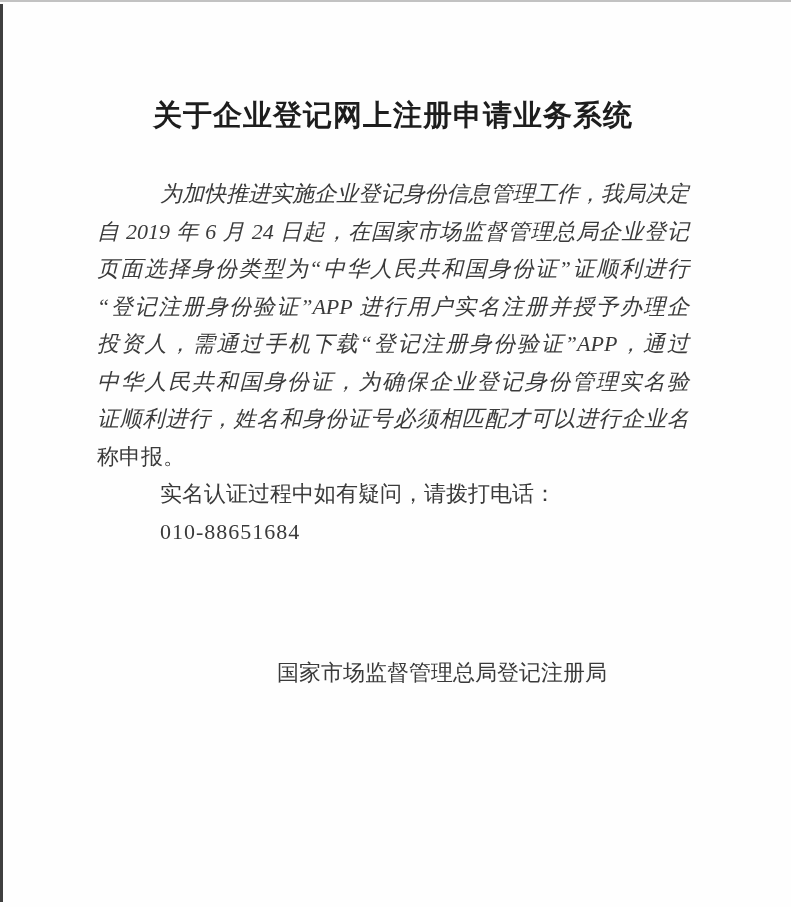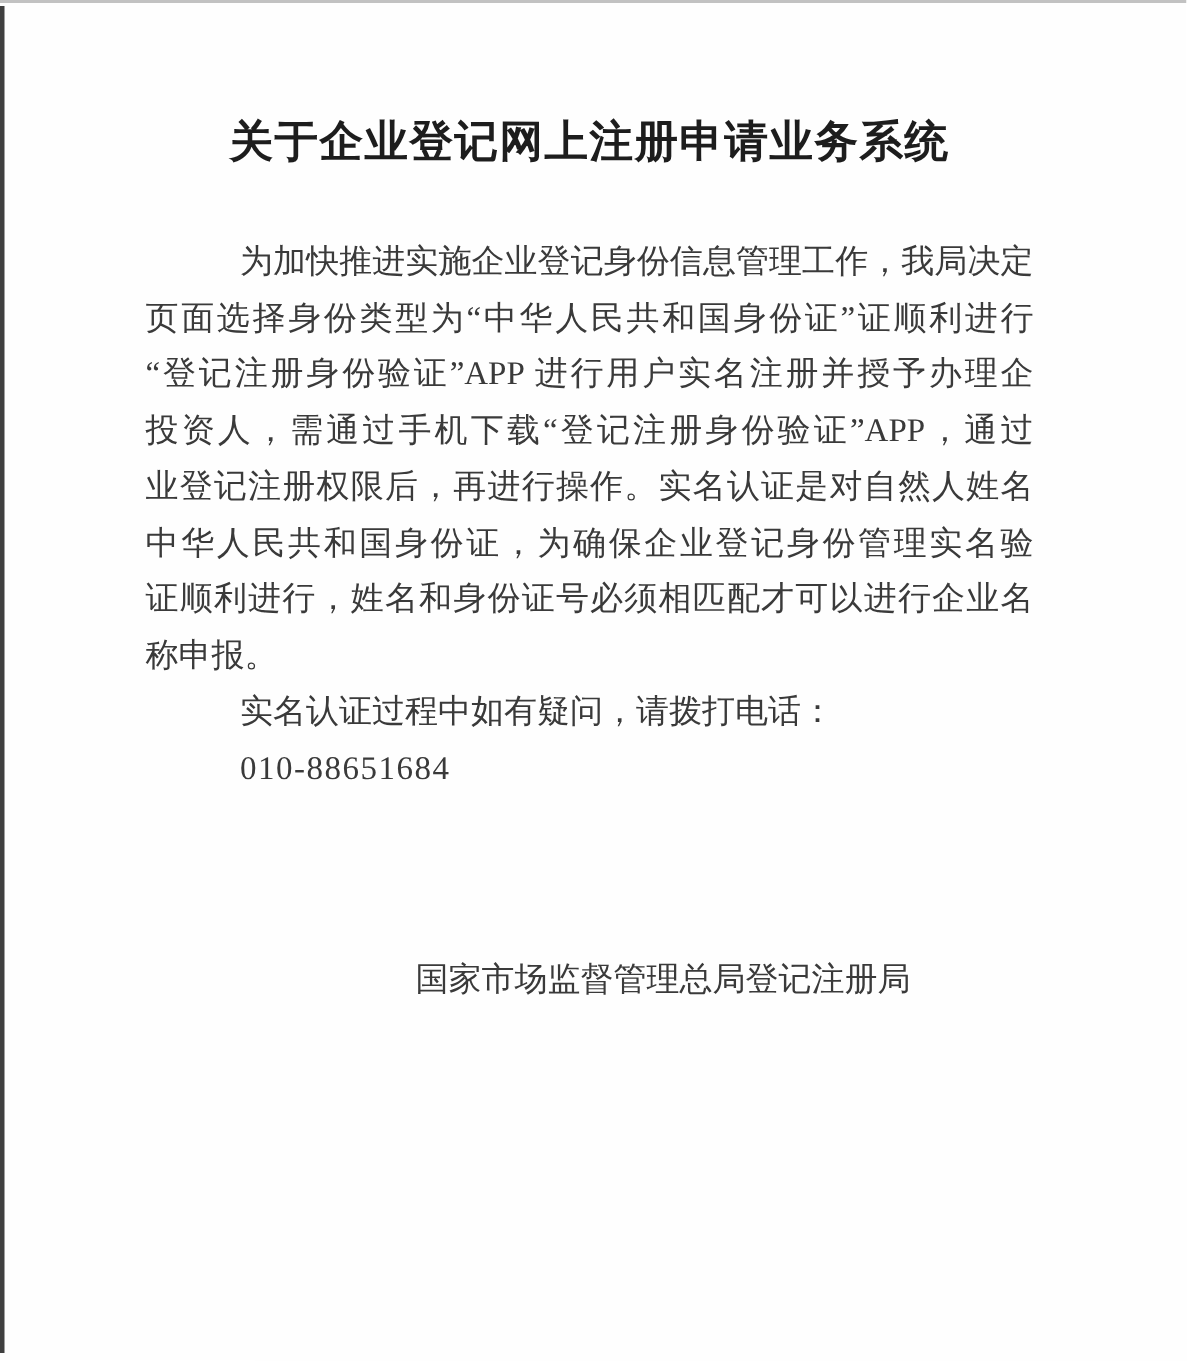--- a/index.html
+++ b/index.html
@@ -33,41 +33,42 @@
     height: 898px;
     background: #3f3f3f;
   }
   .content {
     position: absolute;
     left: 97px;
     top: 0;
     width: 592px;
   }
   .title {
-    margin: 72px 0 0 0;
+    margin: 92px 0 0 0;
     text-align: center;
     font-family: "Liberation Sans", "DejaVu Sans", sans-serif;
     font-weight: 700;
     font-size: 29px;
     line-height: 47px;
     letter-spacing: 1px;
     color: #1d1d1d;
   }
   .title-line { display: block; }
   .body {
     margin-top: 36px;
     font-size: 22px;
     line-height: 37.5px;
     color: #3a3a3a;
   }
   .line { min-height: 37.5px; }
   .justify {
     text-align: justify;
     text-align-last: justify;
     text-justify: inter-character;
+    font-style: italic;
   }
   .indent-first { text-indent: 63px; }
   .indent { text-indent: 63px; }
   .phone { letter-spacing: 1px; }
   .signature {
     margin-top: 100px;
     padding-left: 98px;
     text-align: center;
     font-size: 22px;
     line-height: 46px;
@@ -83,24 +84,24 @@
   <div class="left-border"></div>
 
   <div class="content">
 
     <h1 class="title">
       <span class="title-line">关于企业登记网上注册申请业务系统</span>
     </h1>
 
     <div class="body">
       <div class="line justify indent-first">为加快推进实施企业登记身份信息管理工作，我局决定</div>
+      <div class="line justify">自 2019 年 6 月 24 日起，在国家市场监督管理总局企业登记</div>
       <div class="line justify">页面选择身份类型为“中华人民共和国身份证”证顺利进行</div>
       <div class="line justify">“登记注册身份验证”APP 进行用户实名注册并授予办理企</div>
       <div class="line justify">投资人，需通过手机下载“登记注册身份验证”APP，通过</div>
-      <div class="line justify">业登记注册权限后，再进行操作。实名认证是对自然人姓名</div>
       <div class="line justify">中华人民共和国身份证，为确保企业登记身份管理实名验</div>
       <div class="line justify">证顺利进行，姓名和身份证号必须相匹配才可以进行企业名</div>
       <div class="line">称申报。</div>
       <div class="line indent">实名认证过程中如有疑问，请拨打电话：</div>
       <div class="line indent phone">010-88651684</div>
     </div>
 
     <div class="signature">
       <span class="sig-line">国家市场监督管理总局登记注册局</span>
     </div>

